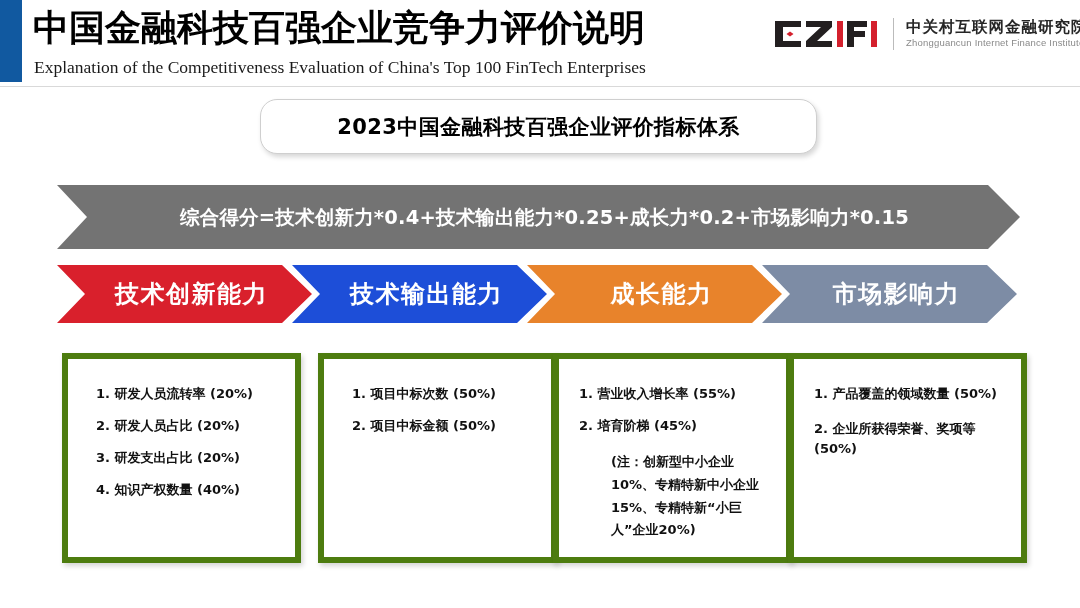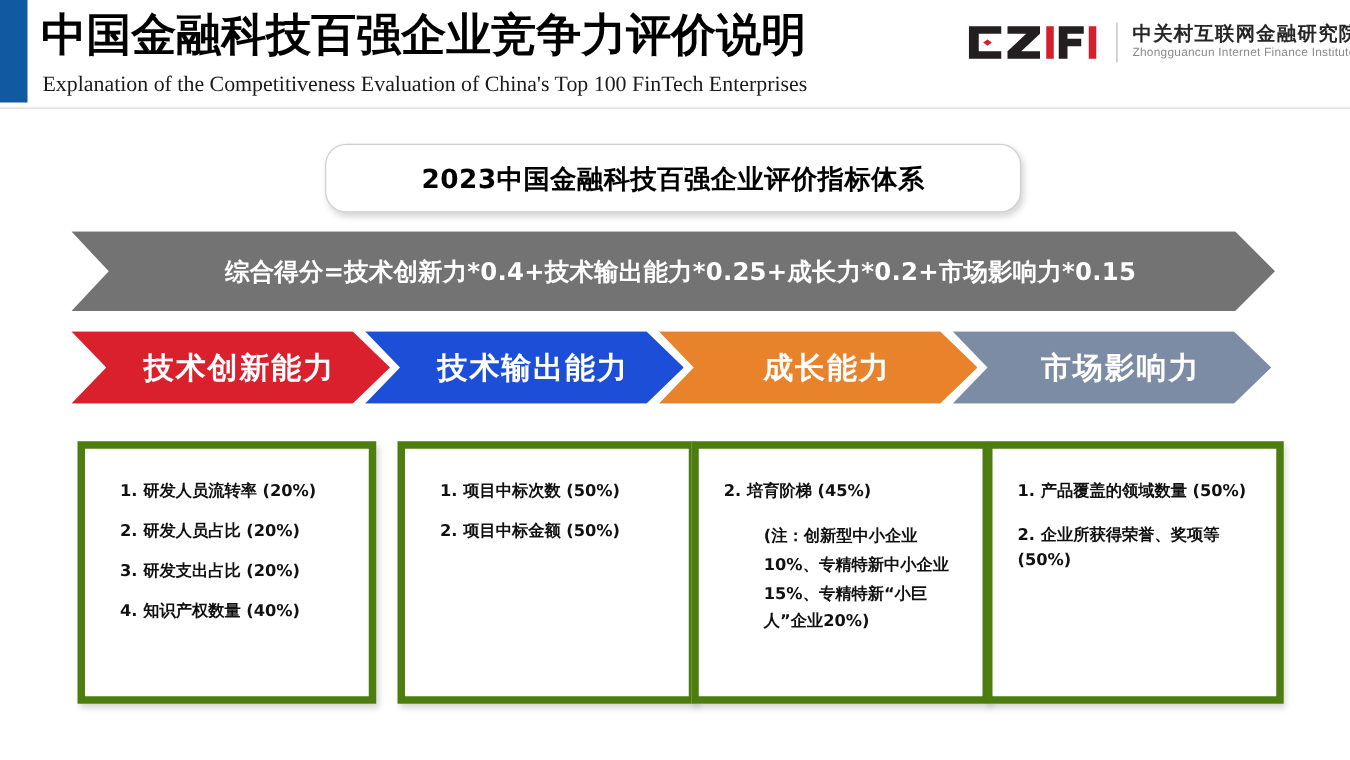--- a/index.html
+++ b/index.html
@@ -96,21 +96,21 @@
     font-weight: 400;
     color: #8a8a8a;
     letter-spacing: 0.2px;
     white-space: nowrap;
     margin-top: 2px;
   }
 
   
   #section-title-box {
     position: absolute;
-    left: 260px; top: 115px;
+    left: 260px; top: 99px;
     width: 555px;
     height: 53px;
     border: 1px solid #cfcfcf;
     border-radius: 17px;
     background: #ffffff;
     box-shadow: 2px 3px 5px rgba(0,0,0,0.16);
     display: flex;
     align-items: center;
     justify-content: center;
   }
@@ -282,20 +282,21 @@
   <div class="card-line">3. 研发支出占比 (20%)</div>
   <div class="card-line">4. 知识产权数量 (40%)</div>
 </div>
 
 <div class="card" id="card-1">
   <div class="card-line">1. 项目中标次数 (50%)</div>
   <div class="card-line">2. 项目中标金额 (50%)</div>
 </div>
 
 <div class="card" id="card-2">
+  <div class="card-line">1. 营业收入增长率 (55%)</div>
   <div class="card-line">2. 培育阶梯 (45%)</div>
   <div class="card-line note">(注：创新型中小企业10%、专精特新中小企业15%、专精特新“小巨人”企业20%)</div>
 </div>
 
 <div class="card" id="card-3">
   <div class="card-line">1. 产品覆盖的领域数量 (50%)</div>
   <div class="card-line wrap">2. 企业所获得荣誉、奖项等 (50%)</div>
 </div>
 
 </body></html>

